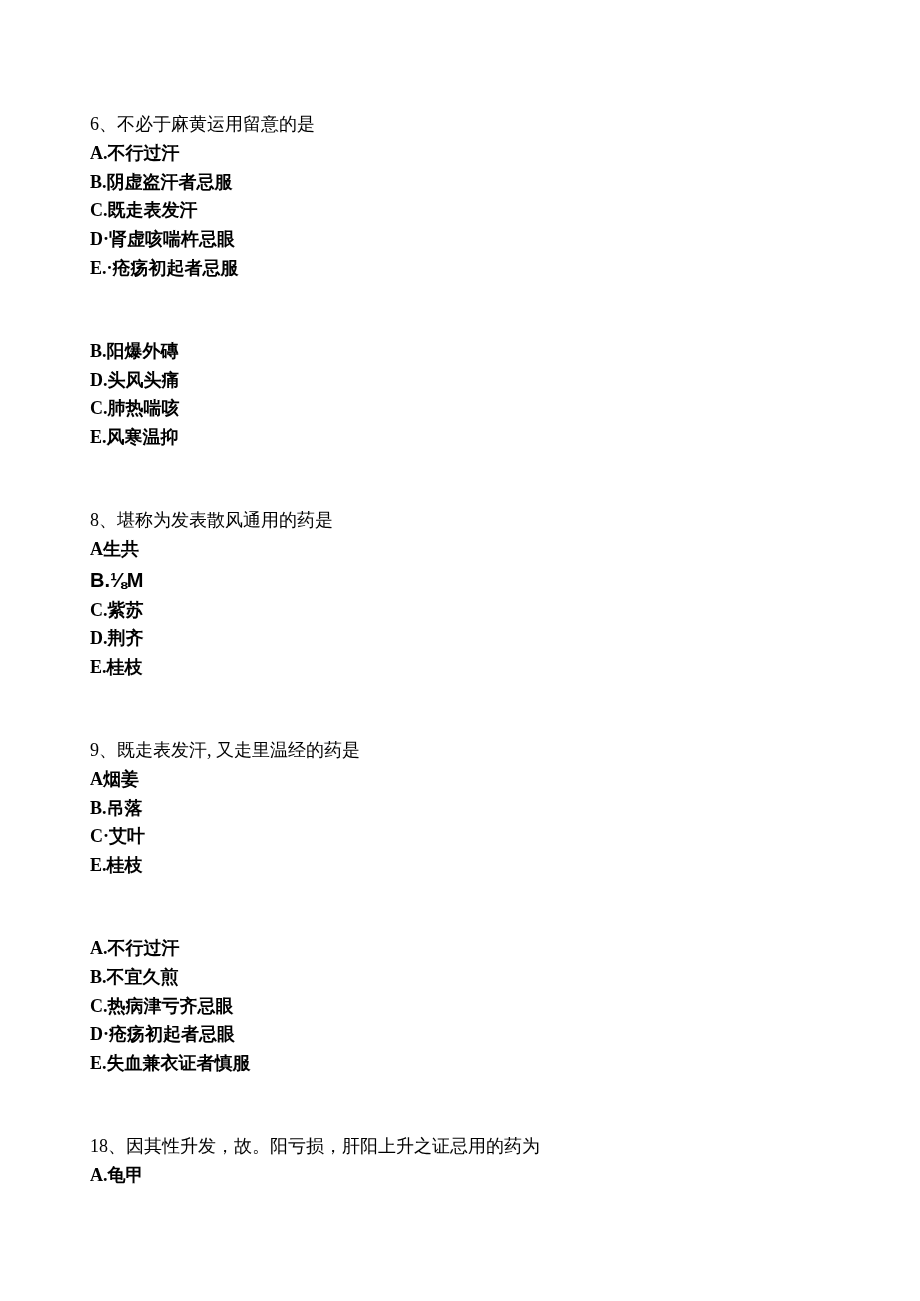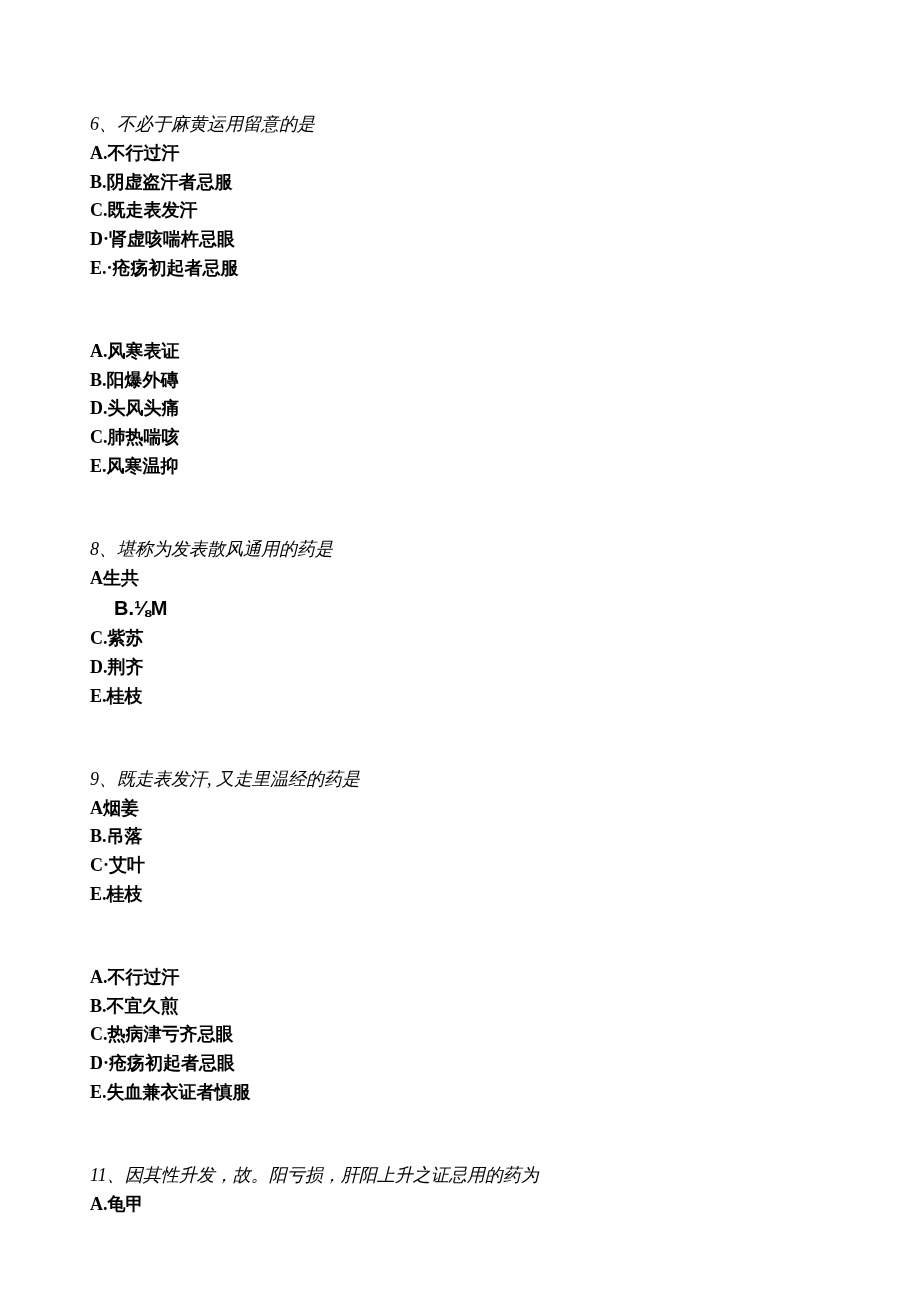--- a/index.html
+++ b/index.html
@@ -14,46 +14,43 @@
       color: #000000;
       line-height: 1.6;
       padding: 110px 90px 40px 90px;
       width: 920px;
     }
     .question-block {
       margin-bottom: 54px;
     }
     .question-line {
       display: block;
-      font-style: italic;
     }
     .option-line {
       display: block;
       font-weight: bold;
     }
     .special-option {
       font-family: Arial, sans-serif;
       font-size: 20px;
-      margin-left: 24px;
     }
   </style>
 </head>
 <body>
 
 <div class="question-block">
   <span class="question-line"><span>6、</span><span>不必于麻黄运用留意的是</span></span>
   <span class="option-line">A.不行过汗</span>
   <span class="option-line">B.阴虚盗汗者忌服</span>
   <span class="option-line">C.既走表发汗</span>
   <span class="option-line">D·肾虚咳喘杵忌眼</span>
   <span class="option-line">E.·疮疡初起者忌服</span>
 </div>
 
 <div class="question-block">
-  <span class="option-line">A.风寒表证</span>
   <span class="option-line">B.阳爆外磚</span>
   <span class="option-line">D.头风头痛</span>
   <span class="option-line">C.肺热喘咳</span>
   <span class="option-line">E.风寒温抑</span>
 </div>
 
 <div class="question-block">
   <span class="question-line"><span>8、</span><span>堪称为发表散风通用的药是</span></span>
   <span class="option-line">A生共</span>
   <span class="option-line special-option">B.⅛M</span>
@@ -72,15 +69,15 @@
 
 <div class="question-block">
   <span class="option-line">A.不行过汗</span>
   <span class="option-line">B.不宜久煎</span>
   <span class="option-line">C.热病津亏齐忌眼</span>
   <span class="option-line">D·疮疡初起者忌眼</span>
   <span class="option-line">E.失血兼衣证者慎服</span>
 </div>
 
 <div class="question-block">
-  <span class="question-line"><span>11、</span><span>因其性升发，故。阳亏损，肝阳上升之证忌用的药为</span></span>
+  <span class="question-line"><span>18、</span><span>因其性升发，故。阳亏损，肝阳上升之证忌用的药为</span></span>
   <span class="option-line">A.龟甲</span>
 </div>
 
 </body></html>

